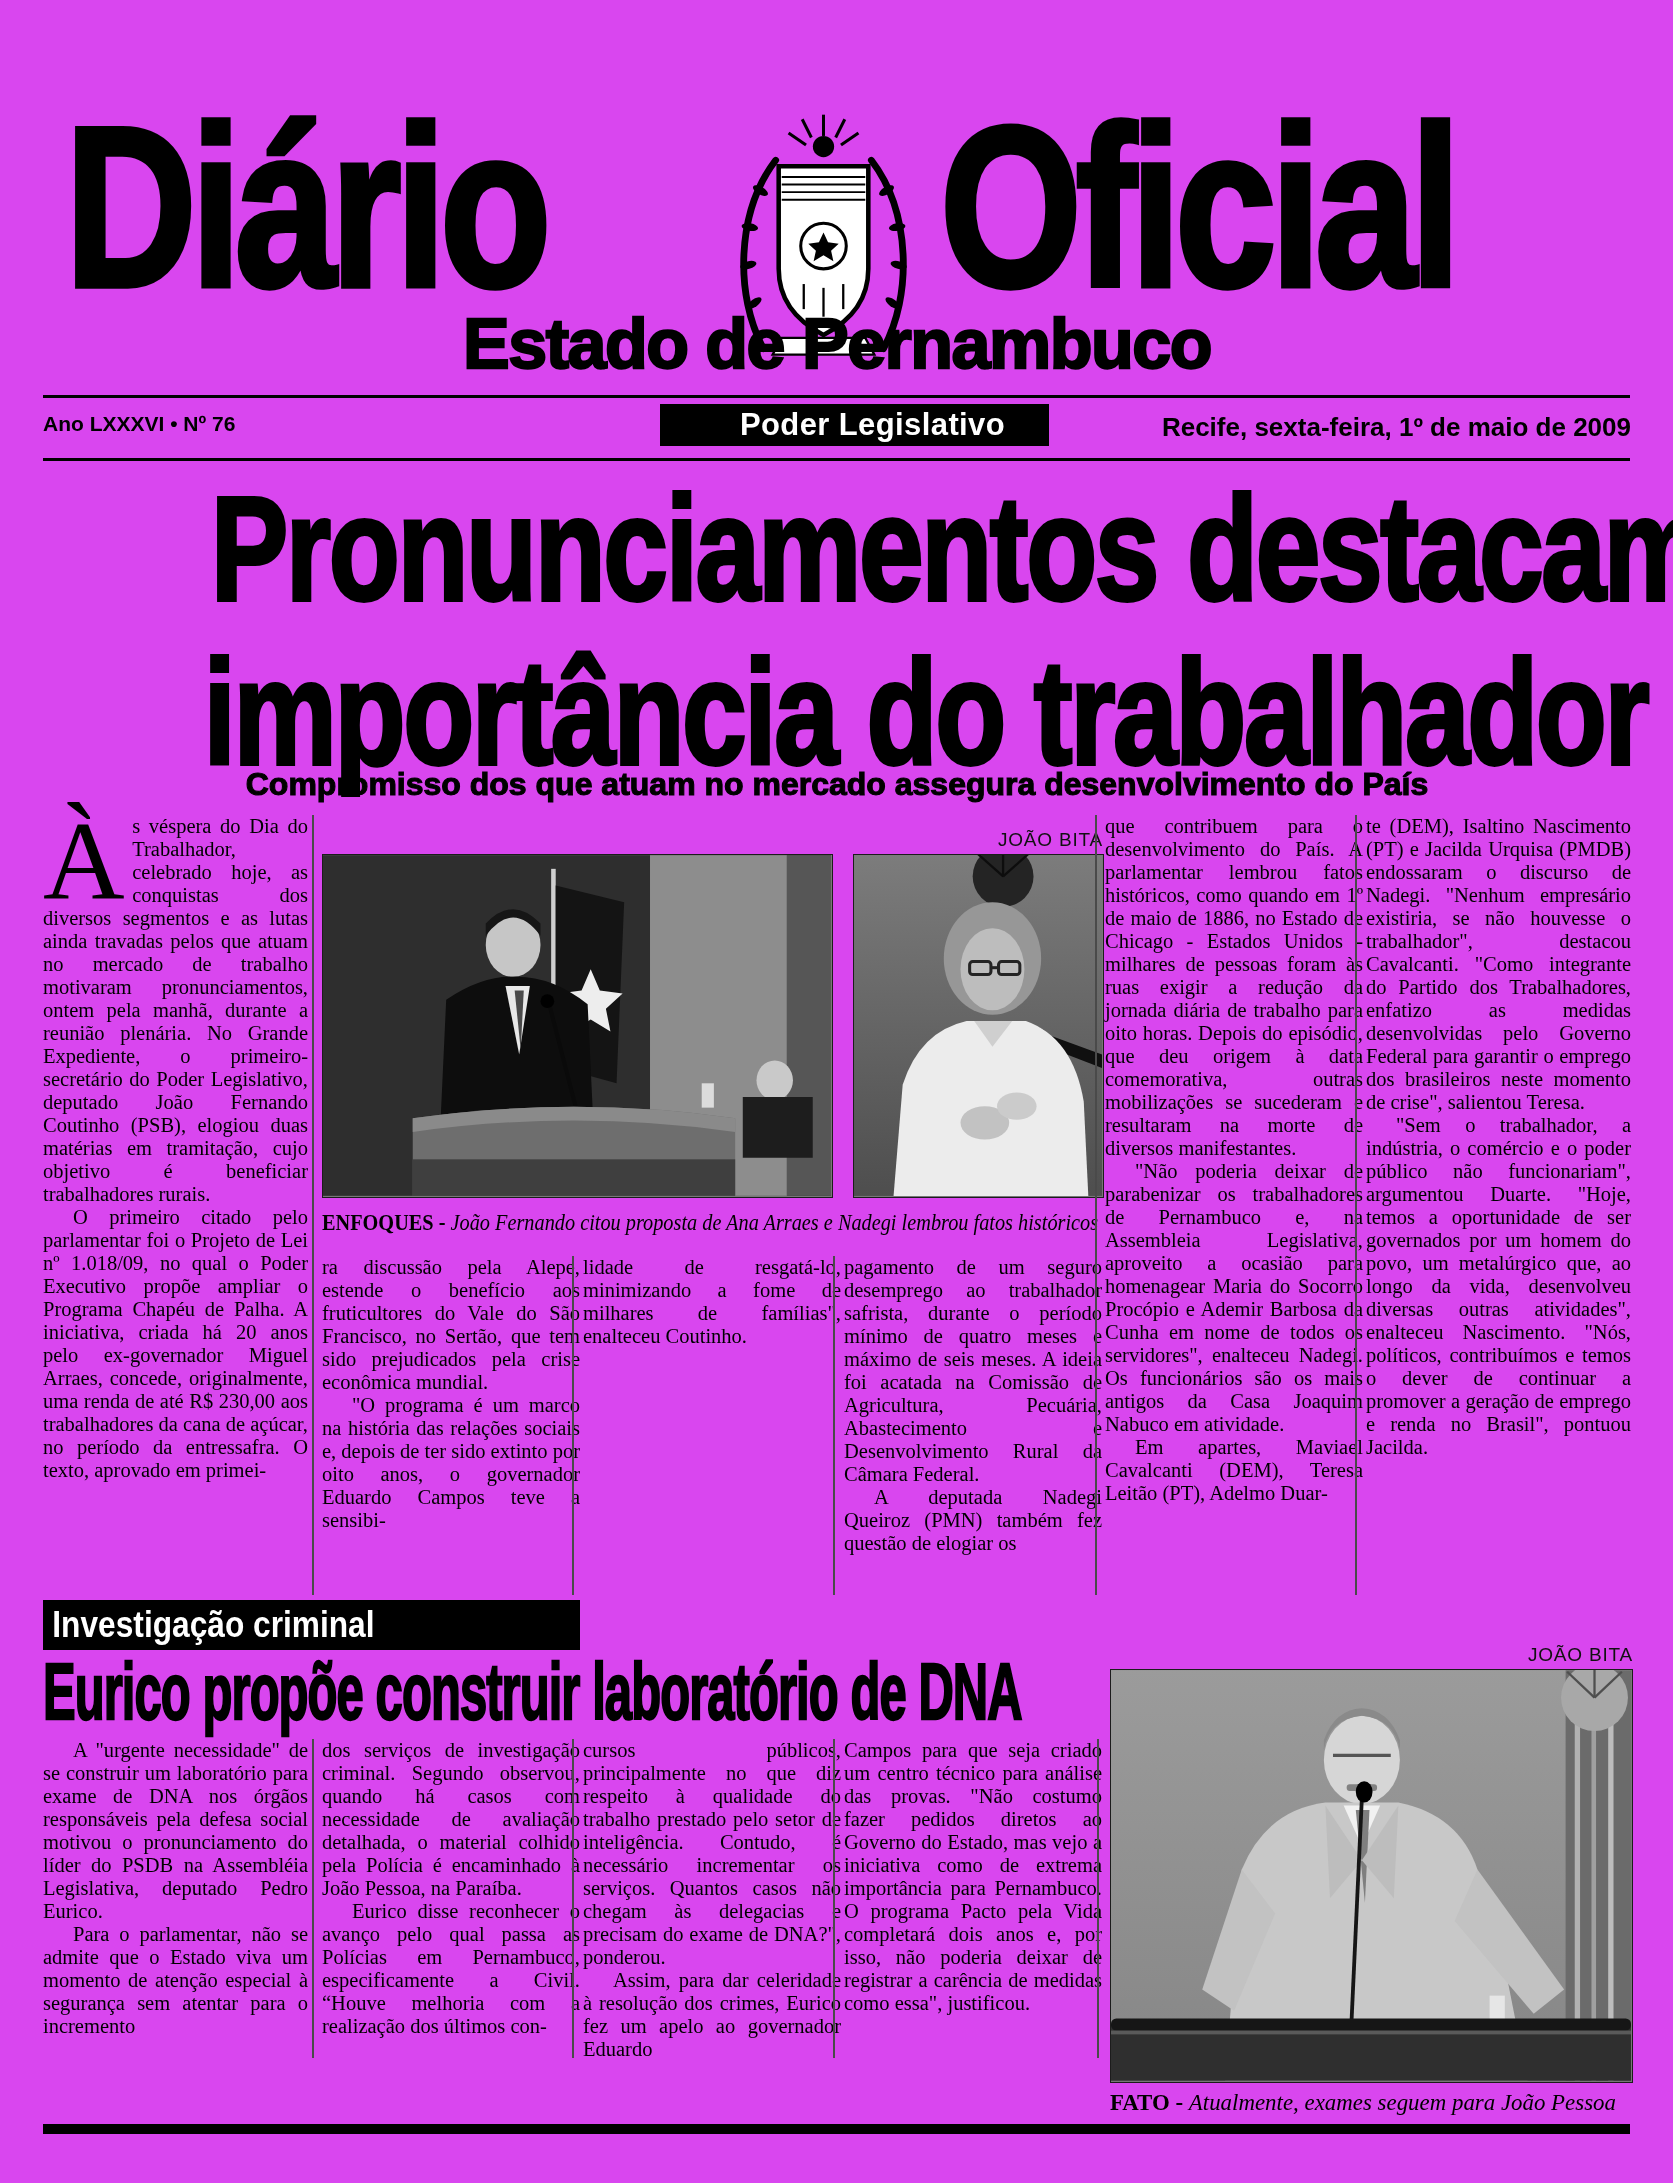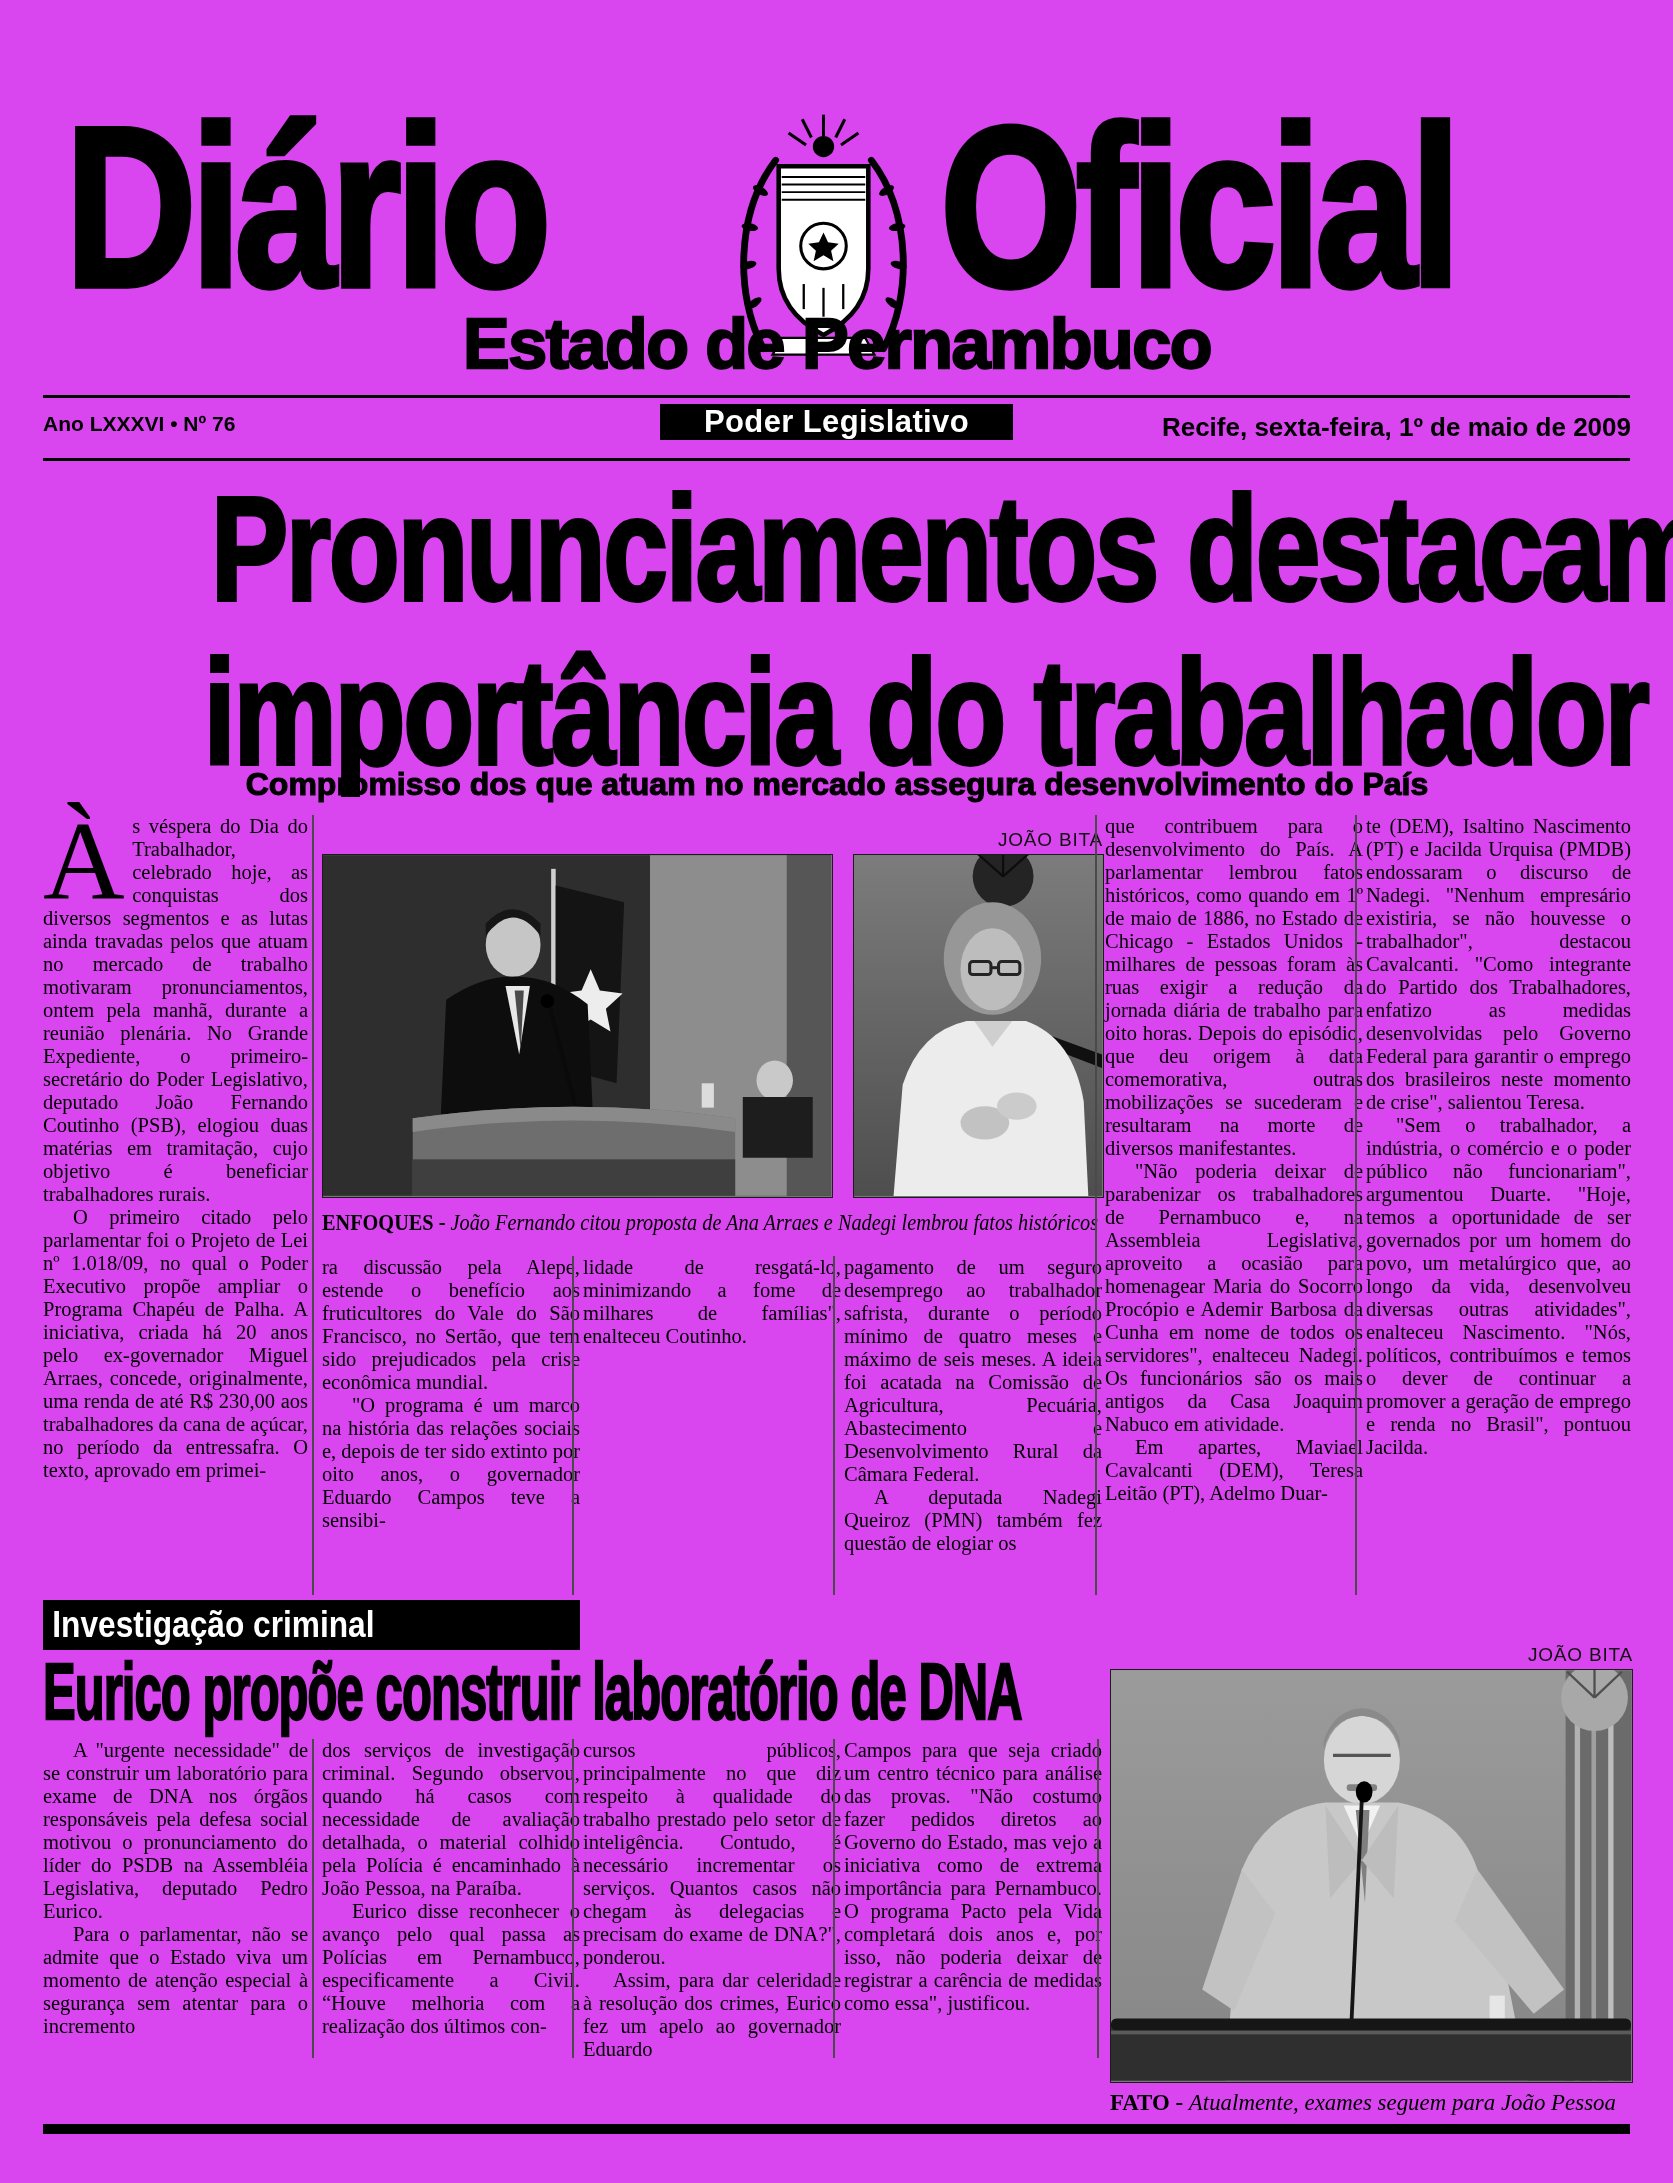--- a/index.html
+++ b/index.html
@@ -37,22 +37,22 @@
 
   
   .rule{background:#000;}
   .rule-h1{left:43px;top:395px;width:1587px;height:3px;}
   .rule-h2{left:43px;top:458px;width:1587px;height:3px;}
   .dateline-left{
     left:43px;top:412px;
     font-family:"Liberation Sans", sans-serif;font-weight:700;font-size:21px;
   }
   .dateline-box{
-    left:660px;top:404px;width:353px;height:36px;background:#000;
-    display:flex;align-items:center;justify-content:center;
+    left:660px;top:404px;width:353px;height:42px;background:#000;
+    display:flex;align-items:center;justify-content:center;padding-left:36px;
   }
   .dateline-box span{
     color:#fff;font-family:"Liberation Sans", sans-serif;
     font-weight:bold;font-size:31px;letter-spacing:0.4px;
   }
   .dateline-right{
     right:43px;top:412px;text-align:right;
     font-family:"Liberation Sans", sans-serif;font-weight:700;font-size:26px;margin-left:6px;
   }
 

